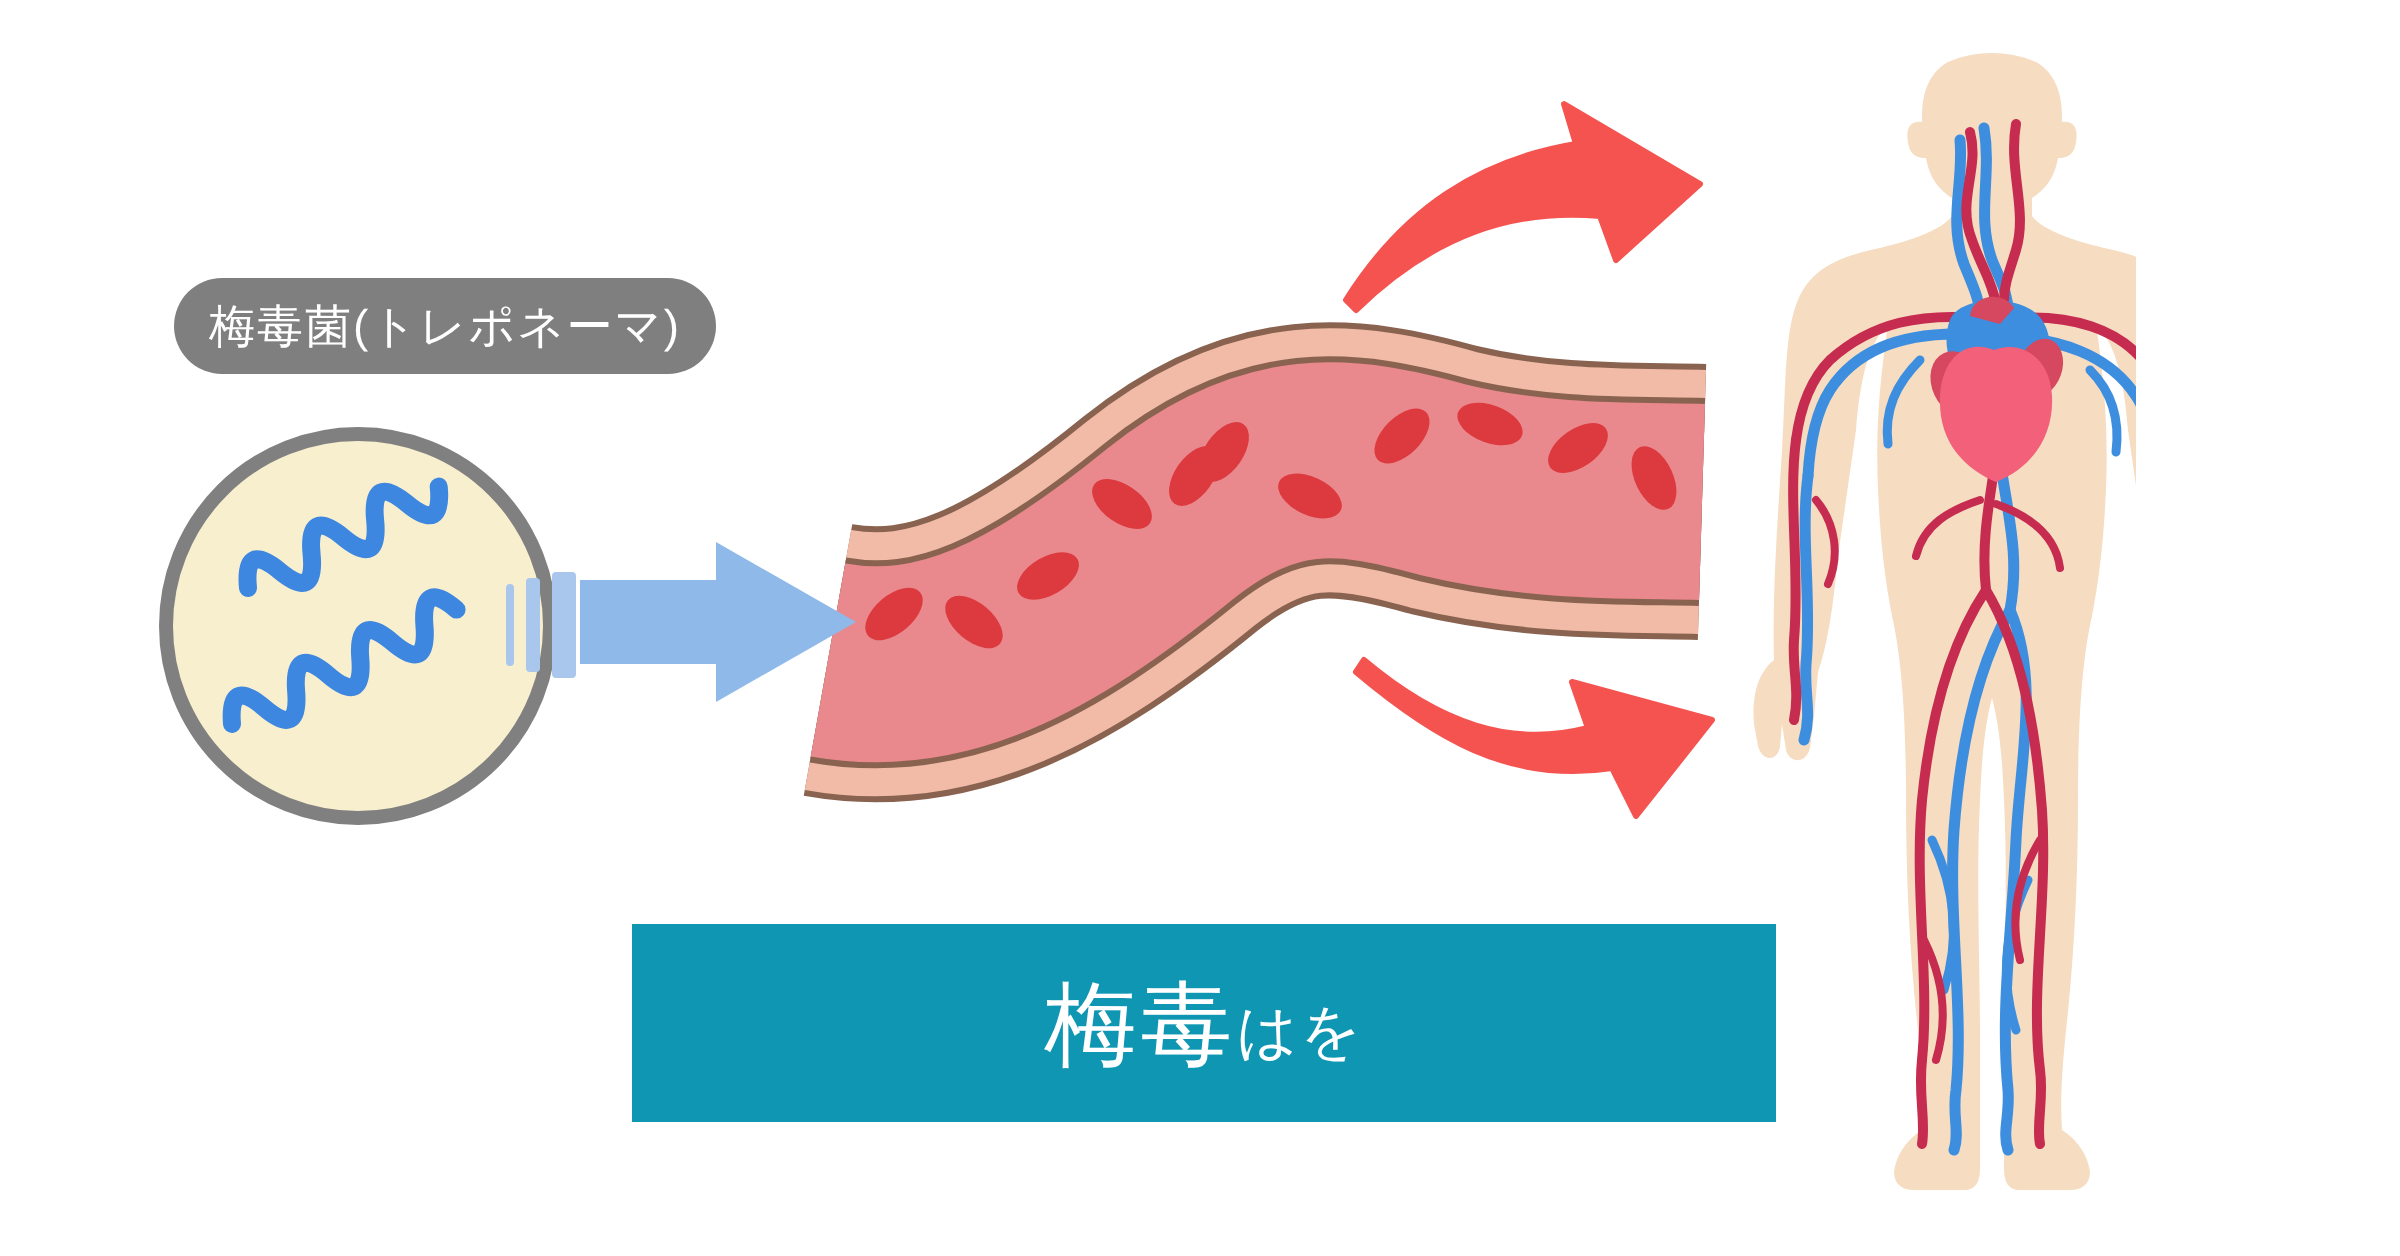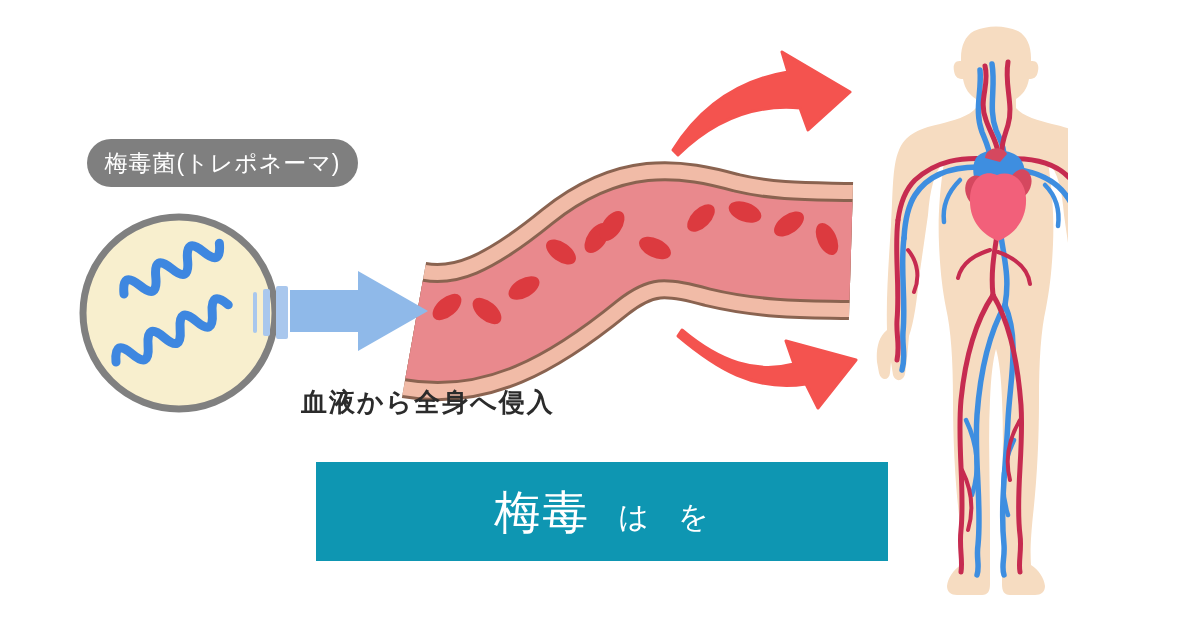--- a/index.html
+++ b/index.html
@@ -38,21 +38,21 @@
     color:var(--c-pill_text,#fff);font-size:23px;letter-spacing:1px;white-space:nowrap;
   }
   .caption{
     position:absolute;left:301px;top:385px;
     color:var(--c-caption_text,#2B2B2B);font-size:26px;font-weight:bold;letter-spacing:2px;white-space:nowrap;
   }
   .banner{
     position:absolute;left:316px;top:462px;width:572px;height:99px;
     background:var(--c-banner,#0E96B2);
     display:flex;align-items:center;justify-content:center;
-    color:var(--c-banner_text,#fff);white-space:nowrap;line-height:1;gap:28px;
+    color:var(--c-banner_text,#fff);white-space:nowrap;line-height:1;
   }
   .seg-large{font-size:46px;letter-spacing:2px;}
   .seg-small{font-size:30px;position:relative;top:5px;letter-spacing:1px;}
 </style>
 </head>
 <body>
 
 <div class="stage">
 
   <svg width="1200" height="628" viewBox="0 0 1200 628">
@@ -159,21 +159,20 @@
         <ellipse class="heart-dark" cx="1020" cy="184" rx="11" ry="15" transform="rotate(20 1020 184)"></ellipse>
         <path class="heart-main" d="M970,198 C969,221 982,234 998,241 C1016,234 1027,218 1026,198 C1025,178 1010,170 997,175 C982,169 971,180 970,198 Z"></path>
       </g>
     </g>
   </svg>
 
   <div class="pill">
     <span>梅毒菌(トレポネーマ)</span>
   </div>
 
-  <div class="caption">血液から全身へ侵入</div>
 
   <div class="banner">
     <span class="seg-large">梅毒</span>
     <span class="seg-small">は</span>
     <span class="seg-small">を</span>
   </div>
 
 </div>
 
 </body></html>

